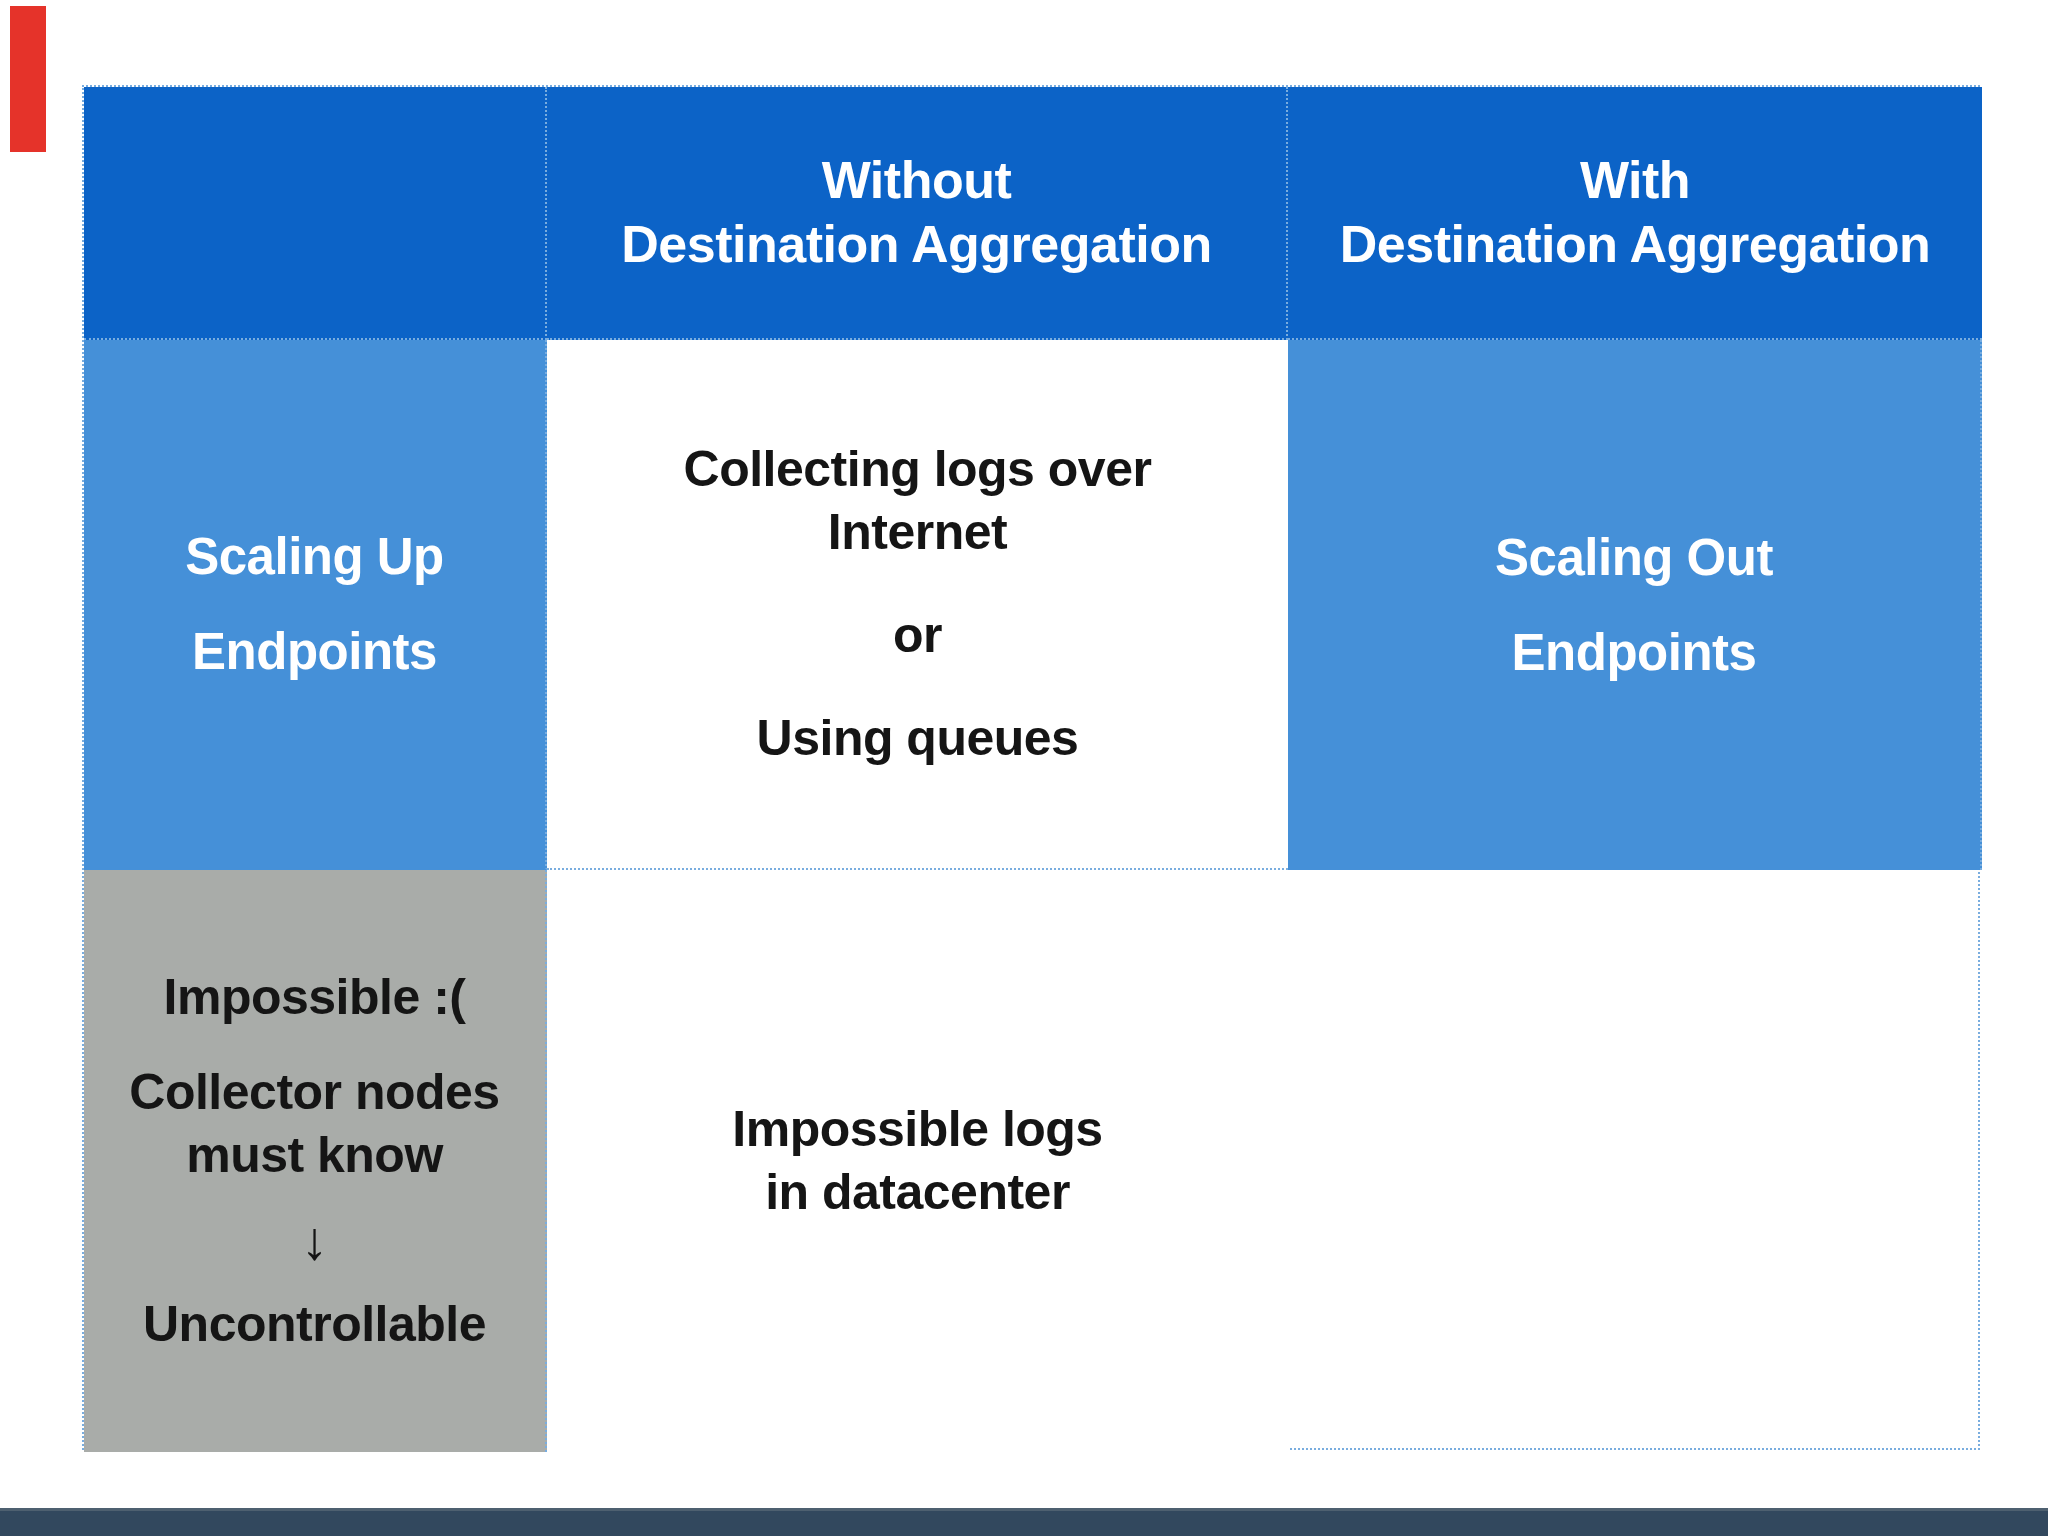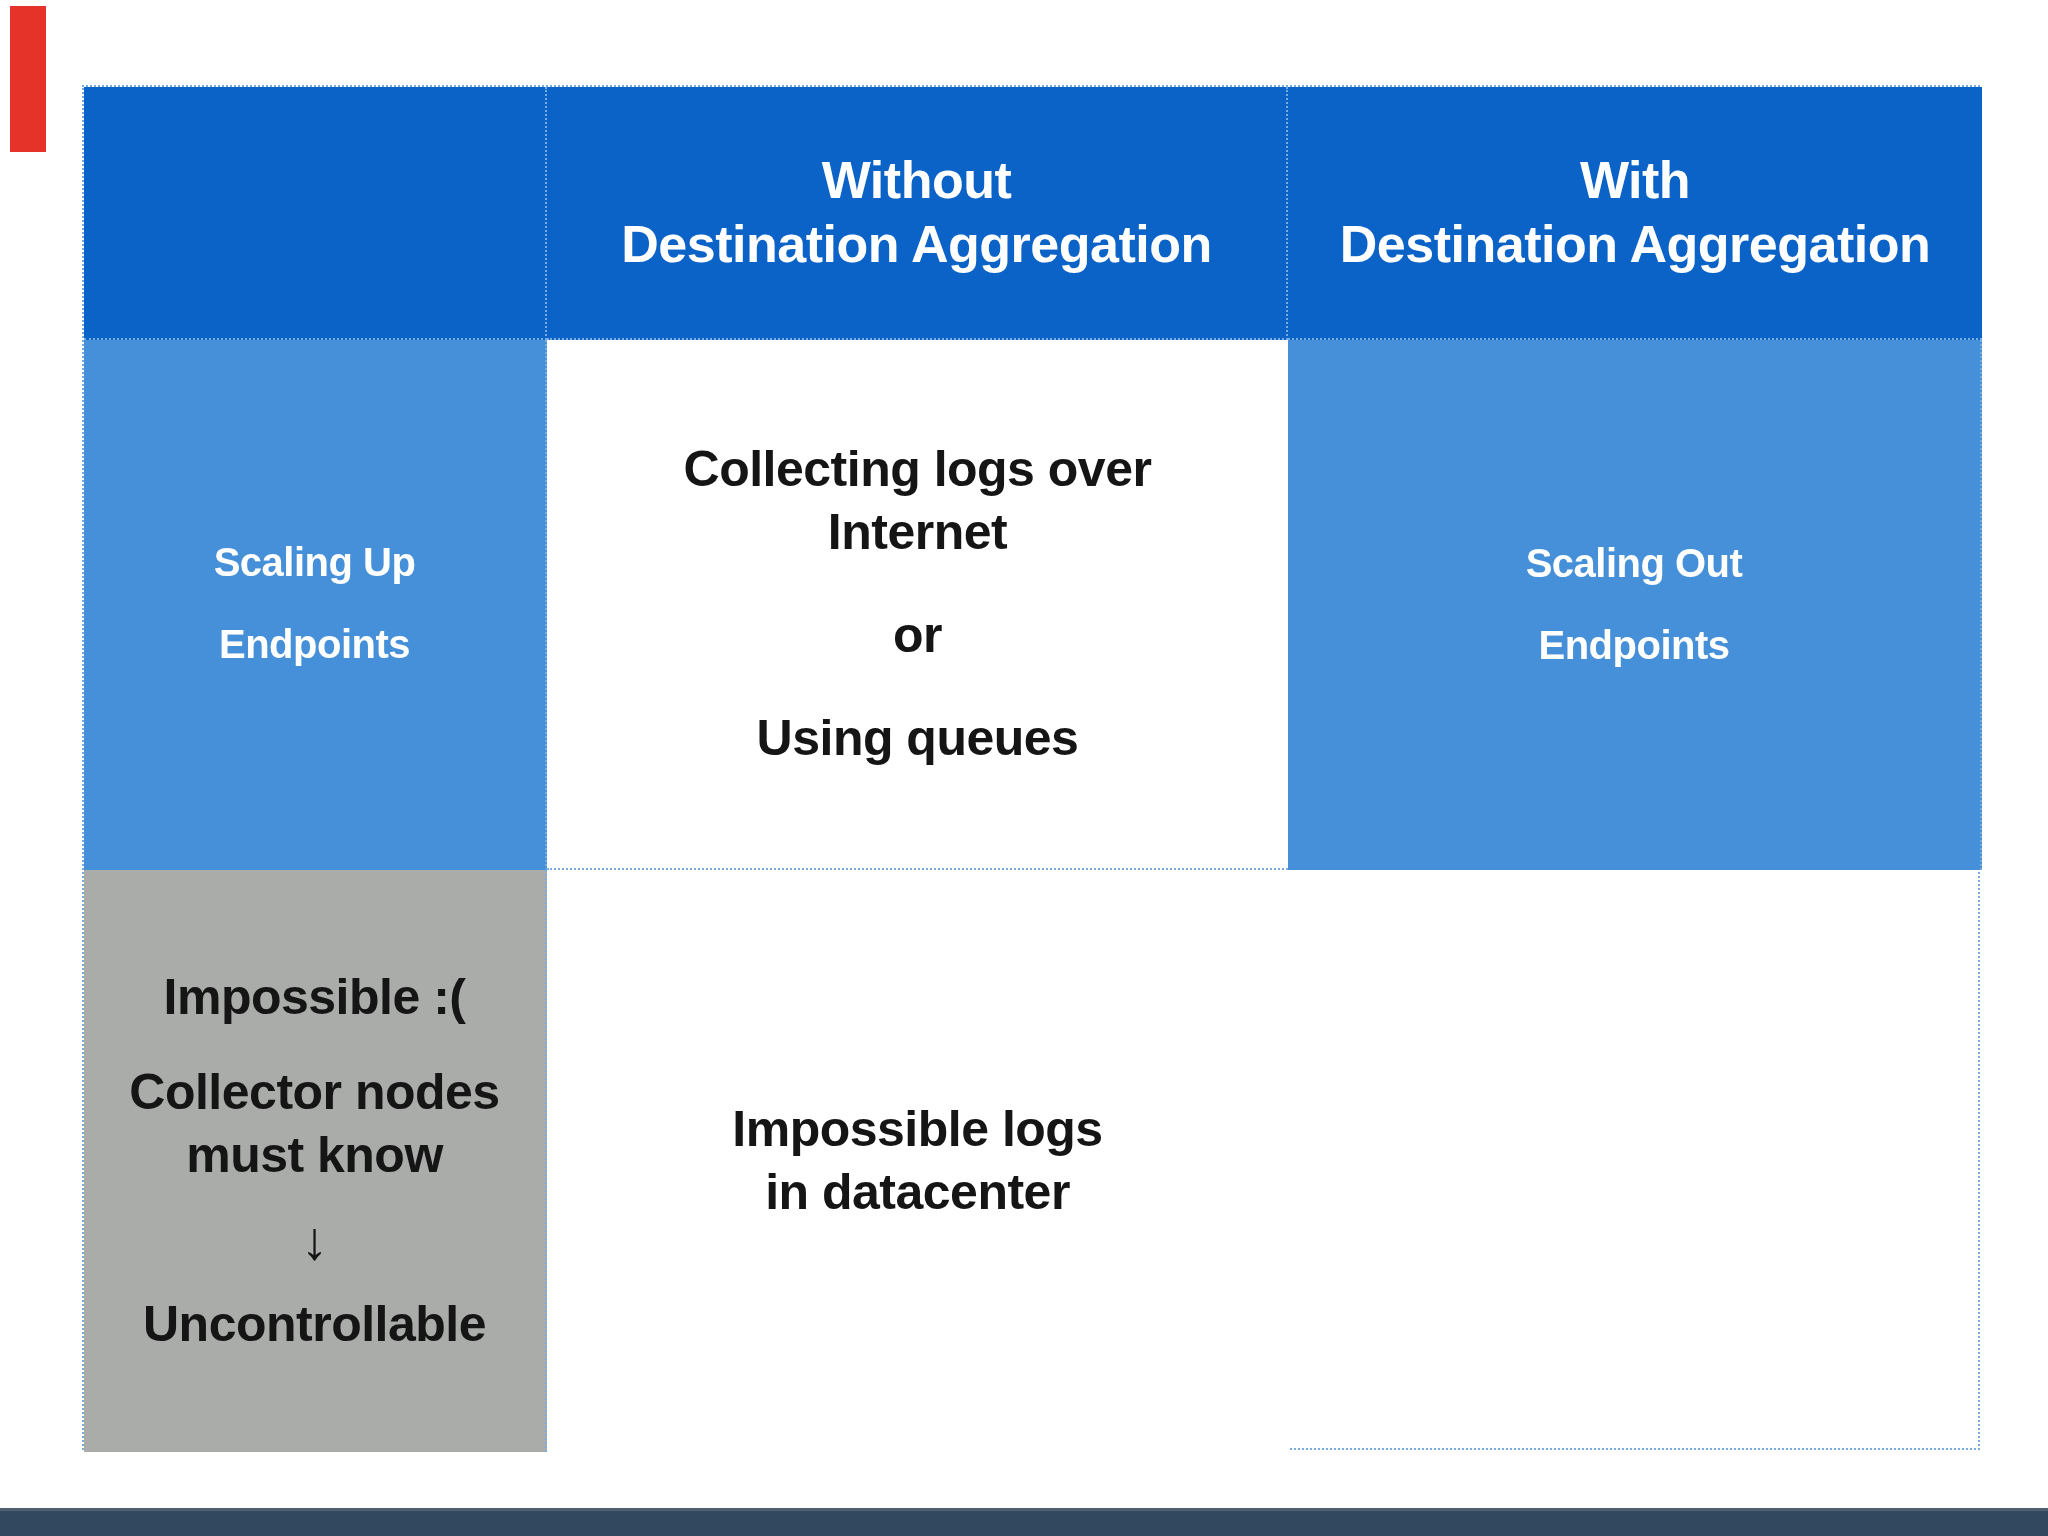--- a/index.html
+++ b/index.html
@@ -55,21 +55,21 @@
 
   .cell.header {
     background: var(--header_blue);
     color: var(--white_text);
     font-size: 52px;
     line-height: 1.22;
   }
   .cell.row-label {
     background: var(--row_label_blue);
     color: var(--white_text);
-    font-size: 40px;
+    font-size: 51px;
     line-height: 1.24;
     gap: 32px;
   }
   .cell.row-label.no-sep { border-bottom-color: var(--row_label_blue); }
   .cell.body {
     background: #ffffff;
     color: var(--body_text);
     font-size: 50px;
     line-height: 1.26;
   }

